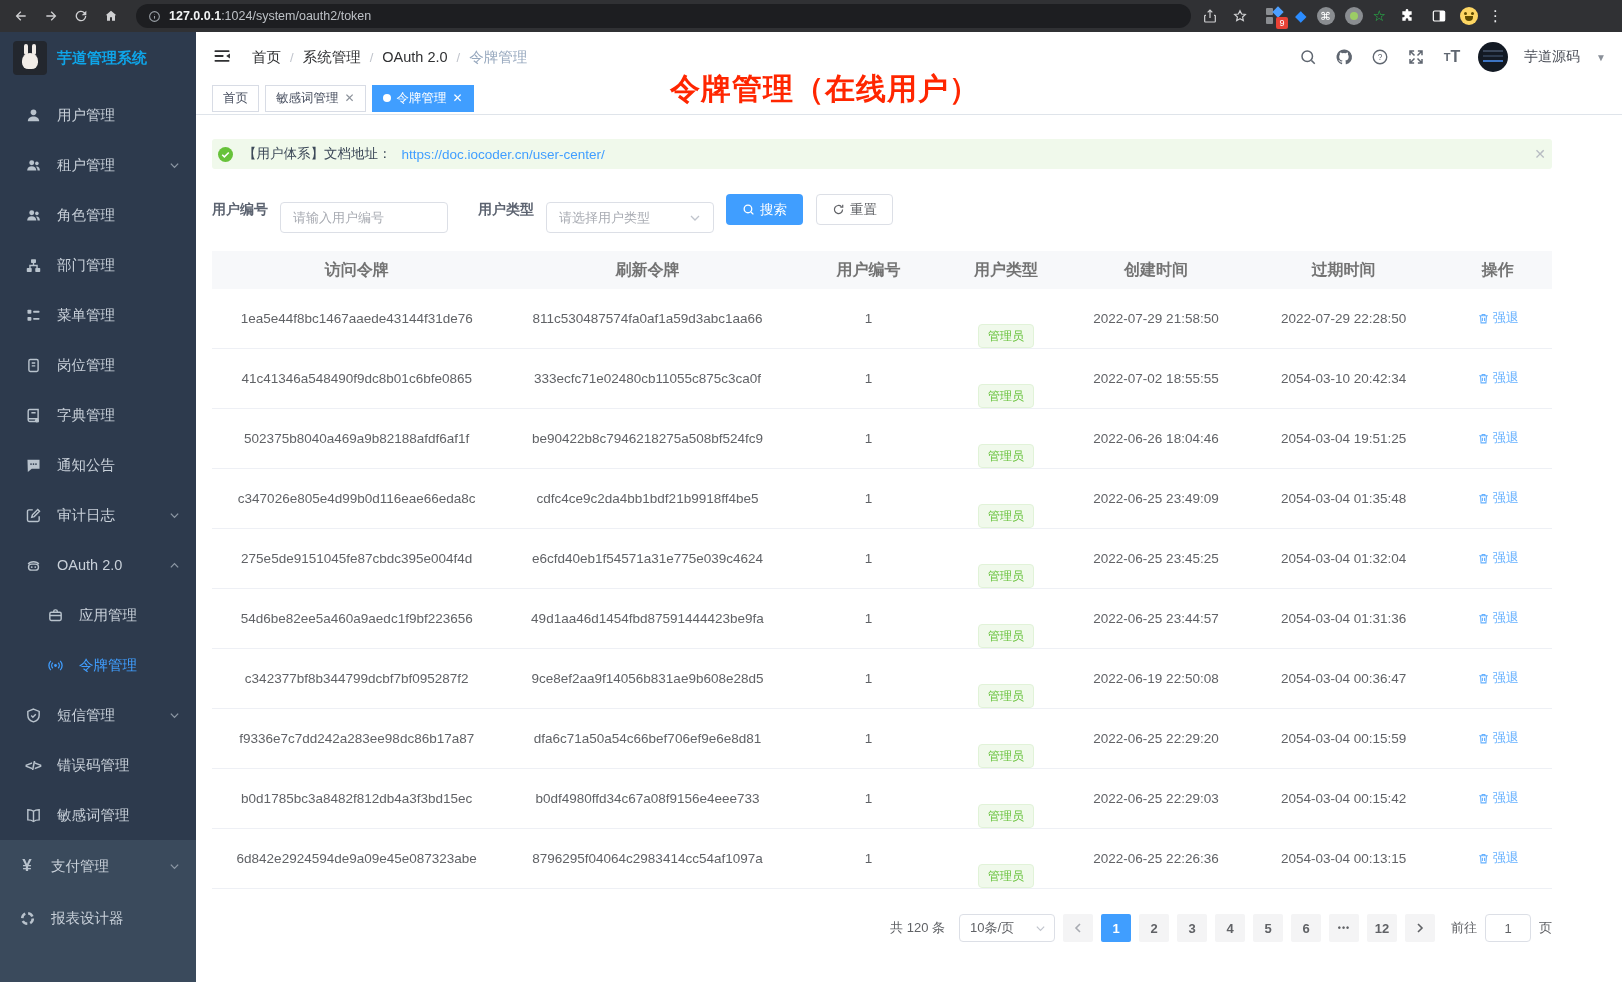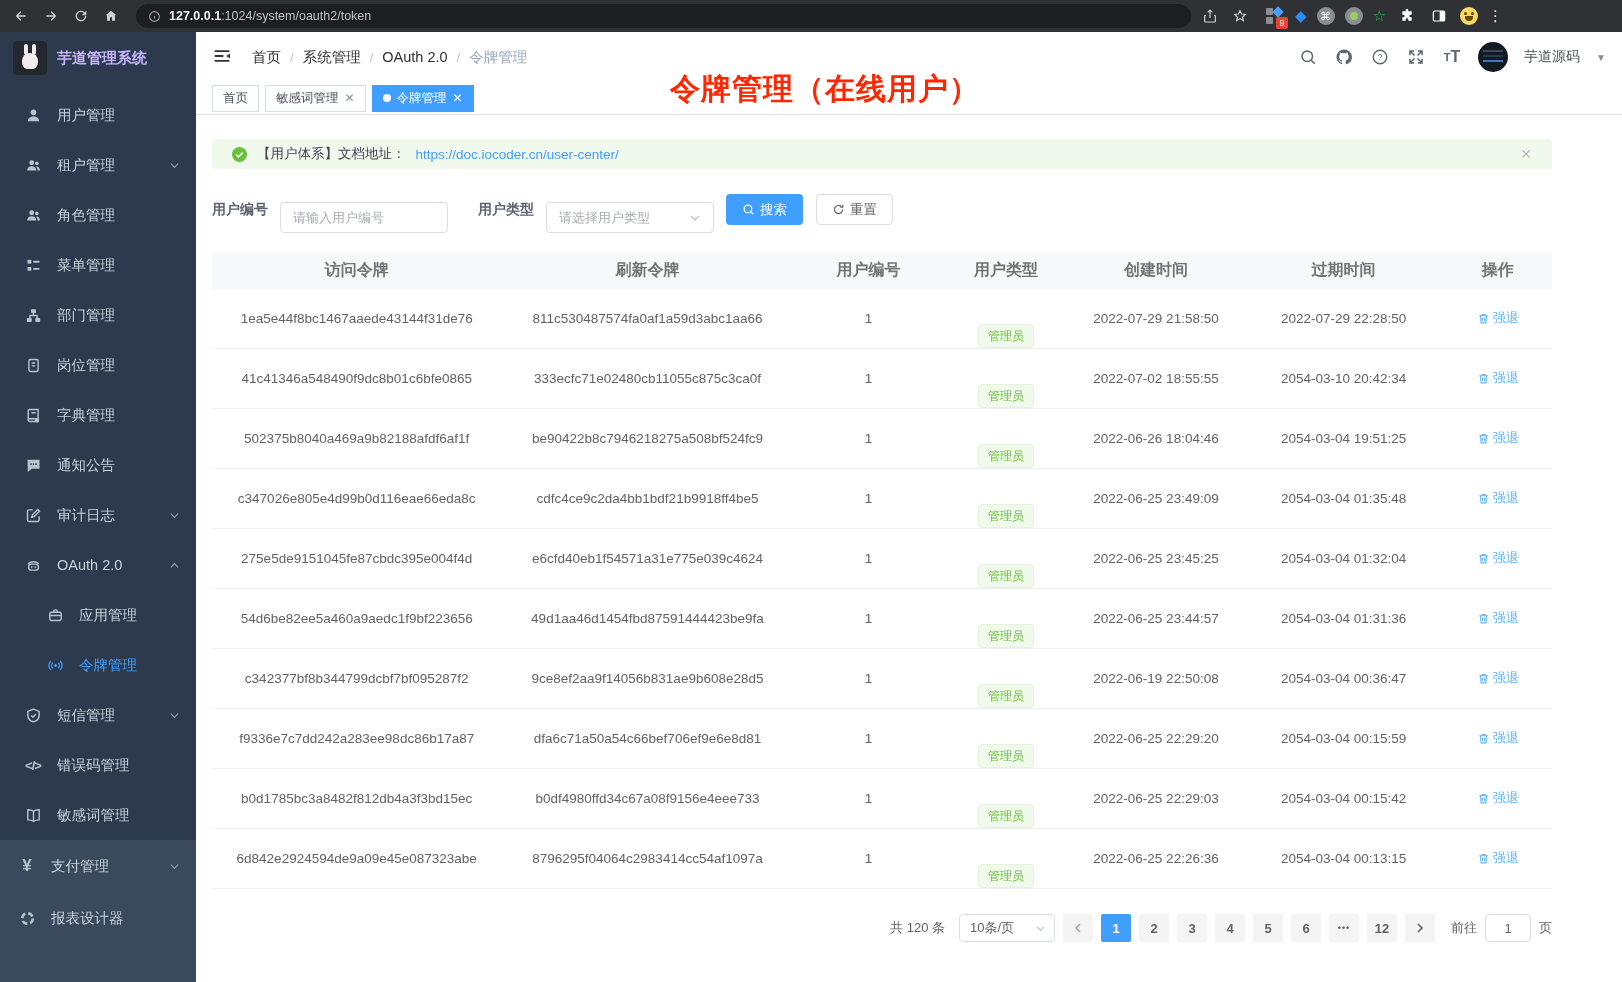--- a/index.html
+++ b/index.html
@@ -42,21 +42,21 @@
   .app { display:flex; height:950px; }
 
   
   .sidebar { width:196px; background:#2d3a4d; display:flex; flex-direction:column; flex:none; }
   .logo-row { height:52px; display:flex; align-items:center; gap:10px; padding:0 13px; flex:none; }
   .logo-img { width:34px; height:34px; border-radius:4px; background:#23272e; position:relative; overflow:hidden; flex:none; }
   .logo-img:before { content:""; position:absolute; left:9px; top:12px; width:16px; height:16px;
     border-radius:50% 50% 40% 40%; background:#f2ede8; }
   .logo-img:after { content:""; position:absolute; left:11px; top:3px; width:4px; height:11px;
     border-radius:3px; background:#f2ede8; box-shadow:8px 0 0 #f2ede8; }
-  .app-title { color:#c4b5fd; font-size:15px; font-weight:700; white-space:nowrap; }
+  .app-title { color:#0ea5e9; font-size:15px; font-weight:700; white-space:nowrap; }
   .menu { flex:1; padding-top:6px; }
   .menu-item { height:50px; display:flex; align-items:center; padding:0 16px 0 24px;
     color:#c8d0d9; font-size:14.5px; cursor:pointer; white-space:nowrap; }
   .menu-item .mi-icon { width:18px; height:18px; margin-right:15px; color:#b9c3cd; flex:none;
     display:flex; align-items:center; justify-content:center; }
   .menu-item .mi-icon svg { width:17px; height:17px; }
   .menu-item.sub { padding-left:46px; }
   .menu-item.active { color:#409eff; }
   .menu-item.active .mi-icon { color:#409eff; }
   .mi-arrow { margin-left:auto; color:#8d98a5; display:flex; }
@@ -94,21 +94,21 @@
   .tab .tab-x { font-size:12px; color:#8a9099; line-height:1; }
   .tab.active { background:#409eff; border-color:#409eff; color:#fff; }
   .tab.active .tab-x { color:#fff; }
 
   .annotation { position:absolute; left:474px; top:37px; font-size:30px; font-weight:700;
     color:#ff2600; letter-spacing:1px; pointer-events:none; z-index:5; white-space:nowrap; }
 
   .content { padding:24px 70px 0 16px; flex:1; }
 
   .alert { height:30px; background:#f0f9eb; border-radius:3px; display:flex; align-items:center;
-    gap:10px; padding:0 20px; font-size:13.5px; color:#3c4858; }
+    gap:10px; padding:0 6px; font-size:13.5px; color:#3c4858; }
   .alert svg { width:15px; height:15px; flex:none; }
   .alert a { color:#409eff; text-decoration:none; cursor:pointer; }
   .alert-x { margin-left:auto; color:#b7bcc2; font-size:14px; cursor:pointer; }
 
   .filters { margin-top:17px; display:flex; align-items:center; }
   .f-label { font-size:14px; font-weight:700; color:#5c6370; margin-right:12px; white-space:nowrap; }
   .f-input, .f-select { width:168px; height:31px; border:1px solid #dcdfe6; border-radius:4px;
     padding:0 12px; font-size:13px; color:#606266; background:#fff; outline:none;
     font-family:"Liberation Sans","DejaVu Sans",sans-serif;margin-top:16px; }
   .f-input::placeholder { color:#a8abb2; }
@@ -273,41 +273,41 @@
                 <path d="M17.2 13.4c2.3.7 3.8 2.4 3.8 5.6h-3.3c0-2.2-.8-4-2.3-5.1z"></path>
               </g>
             </svg>
           </span>
           <span>角色管理</span>
         </div>
         <div class="menu-item">
           <span class="mi-icon">
             <svg viewBox="0 0 24 24">
               <g fill="currentColor">
+                <rect x="8.5" y="3" width="7" height="5.5" rx="1"></rect>
+                <rect x="2.5" y="15.5" width="7" height="5.5" rx="1"></rect>
+                <rect x="14.5" y="15.5" width="7" height="5.5" rx="1"></rect>
+                <path d="M11 8.5h2V11h5v4.5h-2V13H8v2.5H6V11h5z"></path>
+              </g>
+            </svg>
+          </span>
+          <span>部门管理</span>
+        </div>
+        <div class="menu-item">
+          <span class="mi-icon">
+            <svg viewBox="0 0 24 24">
+              <g fill="currentColor">
                 <rect x="3.5" y="4" width="5.5" height="5.5" rx="1"></rect>
                 <rect x="11.5" y="5.4" width="9" height="2.6" rx="1"></rect>
                 <rect x="3.5" y="14" width="5.5" height="5.5" rx="1"></rect>
                 <rect x="11.5" y="15.4" width="9" height="2.6" rx="1"></rect>
               </g>
             </svg>
           </span>
           <span>菜单管理</span>
-        </div>
-        <div class="menu-item">
-          <span class="mi-icon">
-            <svg viewBox="0 0 24 24">
-              <g fill="currentColor">
-                <rect x="8.5" y="3" width="7" height="5.5" rx="1"></rect>
-                <rect x="2.5" y="15.5" width="7" height="5.5" rx="1"></rect>
-                <rect x="14.5" y="15.5" width="7" height="5.5" rx="1"></rect>
-                <path d="M11 8.5h2V11h5v4.5h-2V13H8v2.5H6V11h5z"></path>
-              </g>
-            </svg>
-          </span>
-          <span>部门管理</span>
         </div>
         <div class="menu-item">
           <span class="mi-icon">
             <svg viewBox="0 0 24 24">
               <g fill="none" stroke="currentColor" stroke-width="2">
                 <rect x="5.5" y="3.5" width="13" height="17" rx="2"></rect>
                 <path d="M9.5 8.5h5M9.5 12.5h5"></path>
               </g>
             </svg>
           </span>

